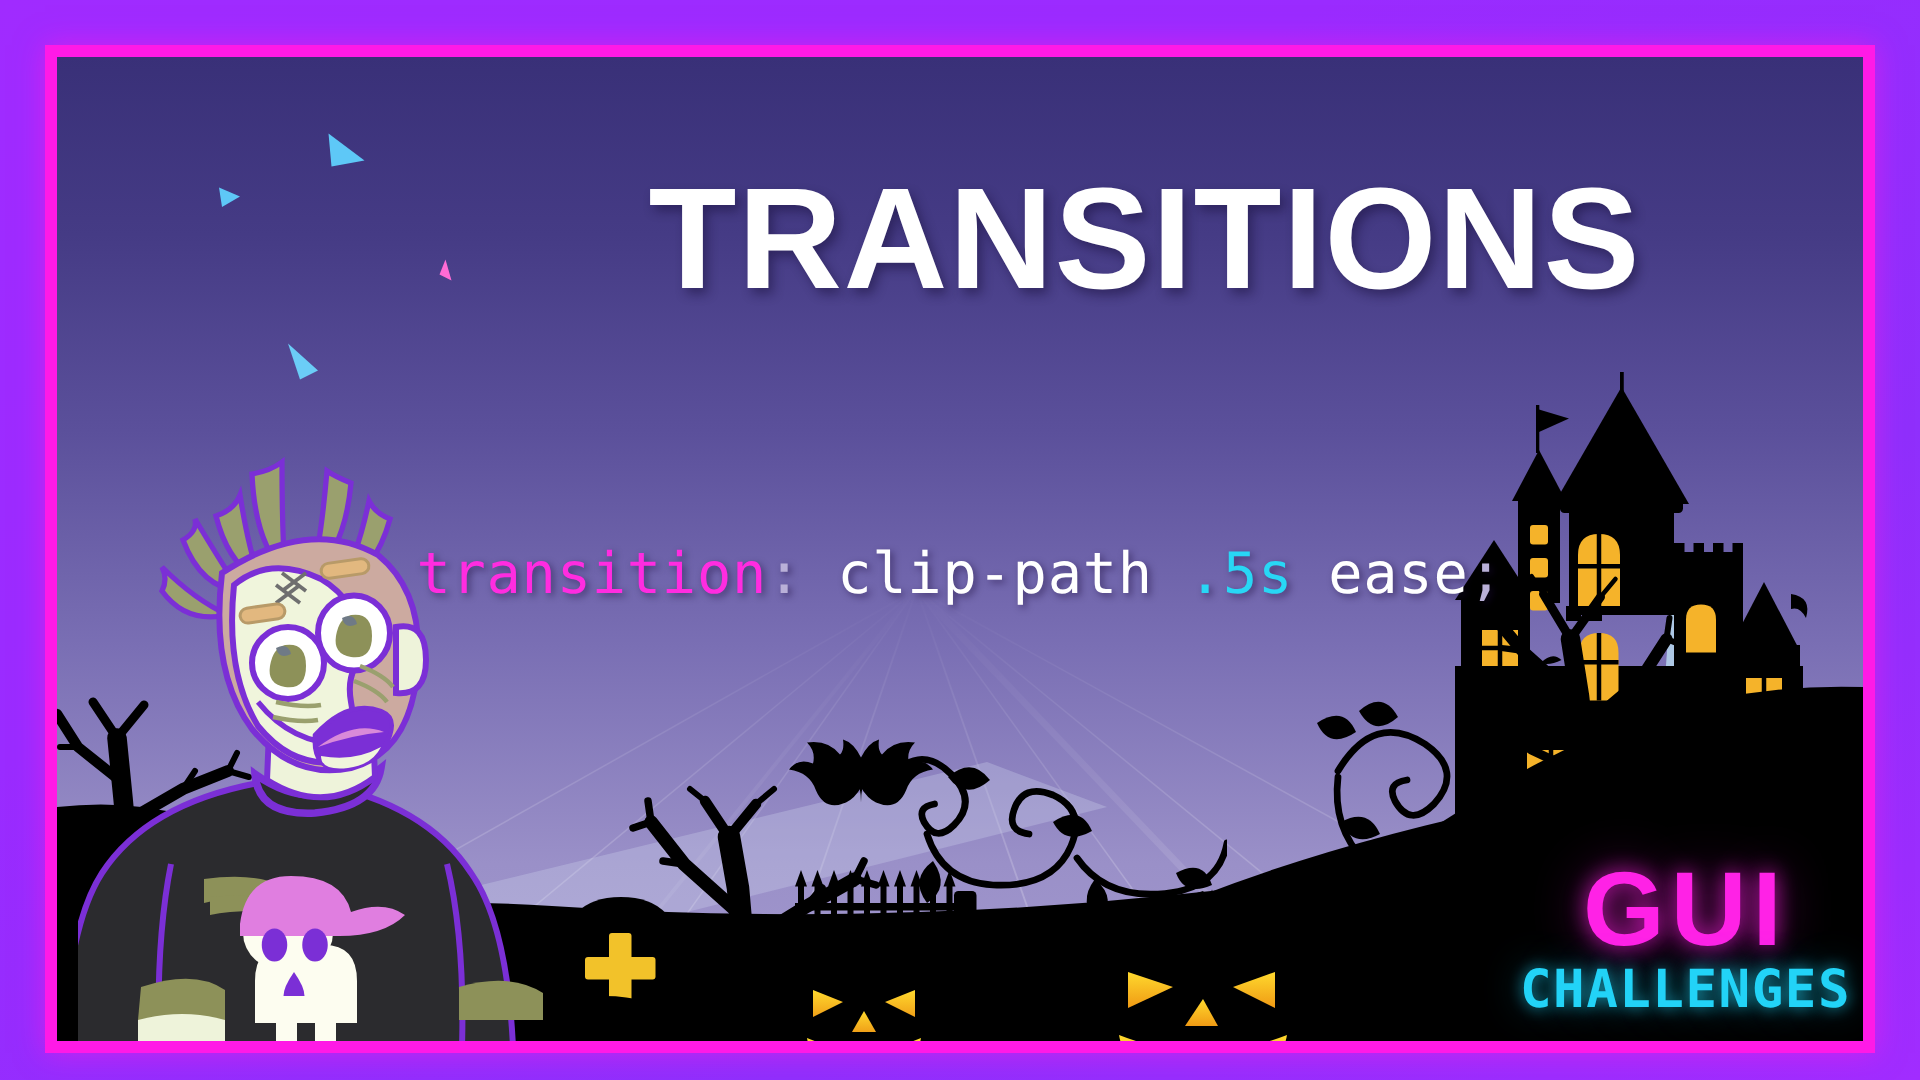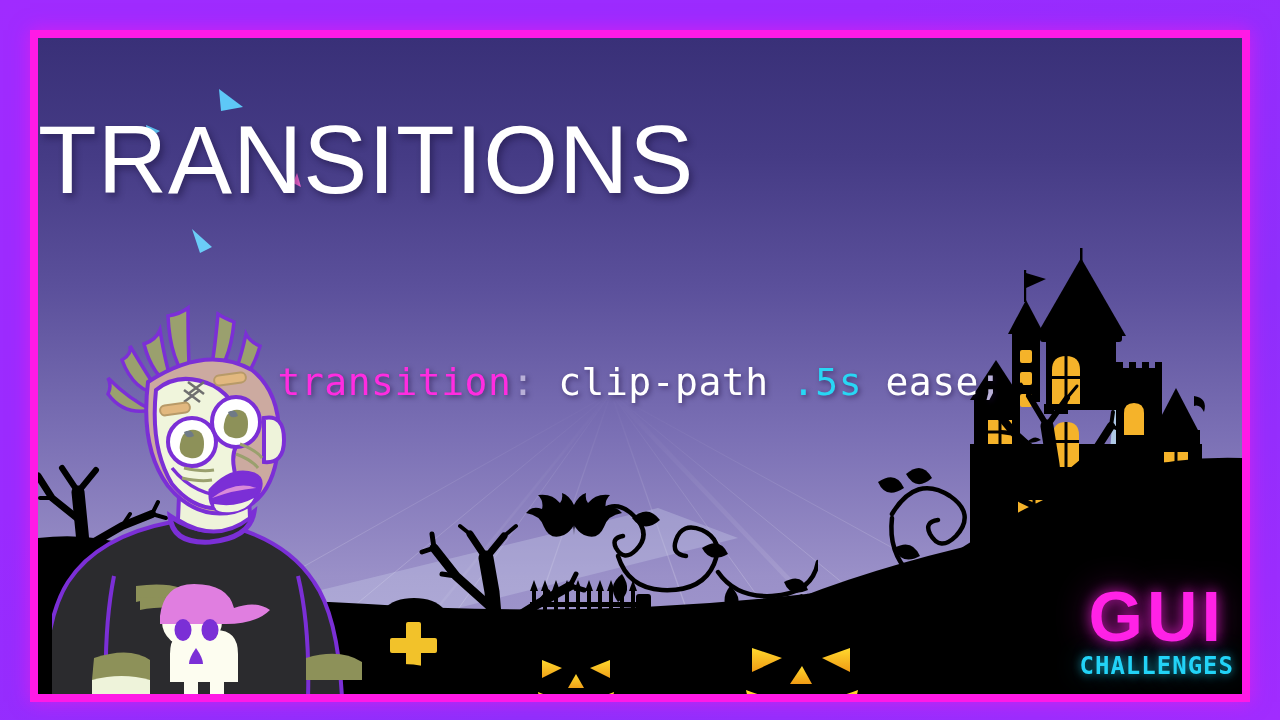--- a/index.html
+++ b/index.html
@@ -46,24 +46,24 @@
   #rays { mix-blend-mode: screen; opacity:.55; }
 
   
   .confetti { position:absolute; }
 
   
   #title {
     position: absolute;
     left: 0; top: 74px;
     width: 1056px;
-    text-align: left;
+    text-align: right;
     color: #ffffff;
     font-family: "Liberation Sans", sans-serif;
-    font-weight: normal;
+    font-weight: bold;
     font-size: 96px;
     letter-spacing: 1px;
     line-height: 1;
     text-shadow: 3px 4px 7px rgba(20,10,50,.45);
     white-space: nowrap;
   }
 
   
   #code {
     position: absolute;
@@ -95,21 +95,21 @@
     font-size: 70px;
     letter-spacing: 4px;
     color: #ff22e6;
     text-shadow: 0 0 14px rgba(255,34,230,.75), 0 0 34px rgba(255,34,230,.45);
   }
   #logo .challenges {
     display:block;
     margin-top: 2px;
     font-family: "DejaVu Sans Mono", "Liberation Mono", monospace;
     font-weight: bold;
-    font-size: 24px;
+    font-size: 35px;
     letter-spacing: 1px;
     color: #22d3f7;
     text-shadow: 0 0 10px rgba(34,211,247,.7), 0 0 26px rgba(34,211,247,.4);
   }
 </style>
 </head>
 <body>
 
 <div id="stage">
 

